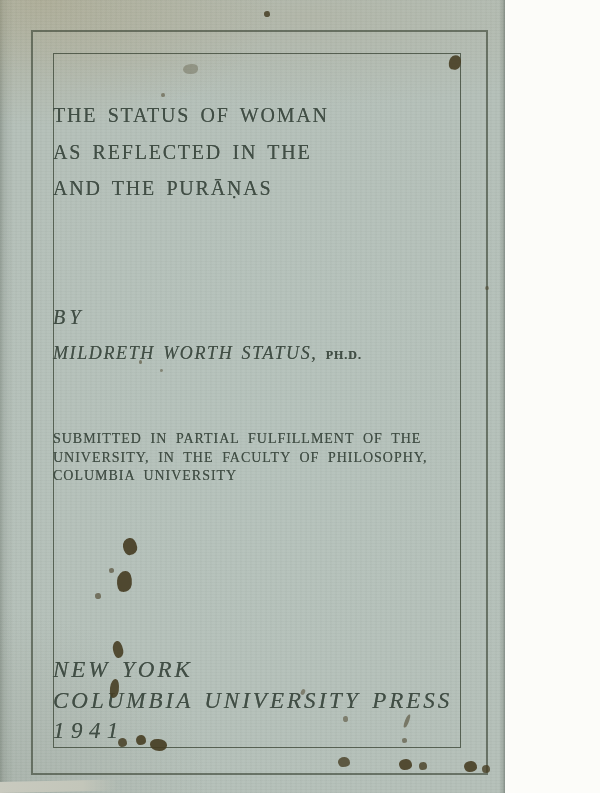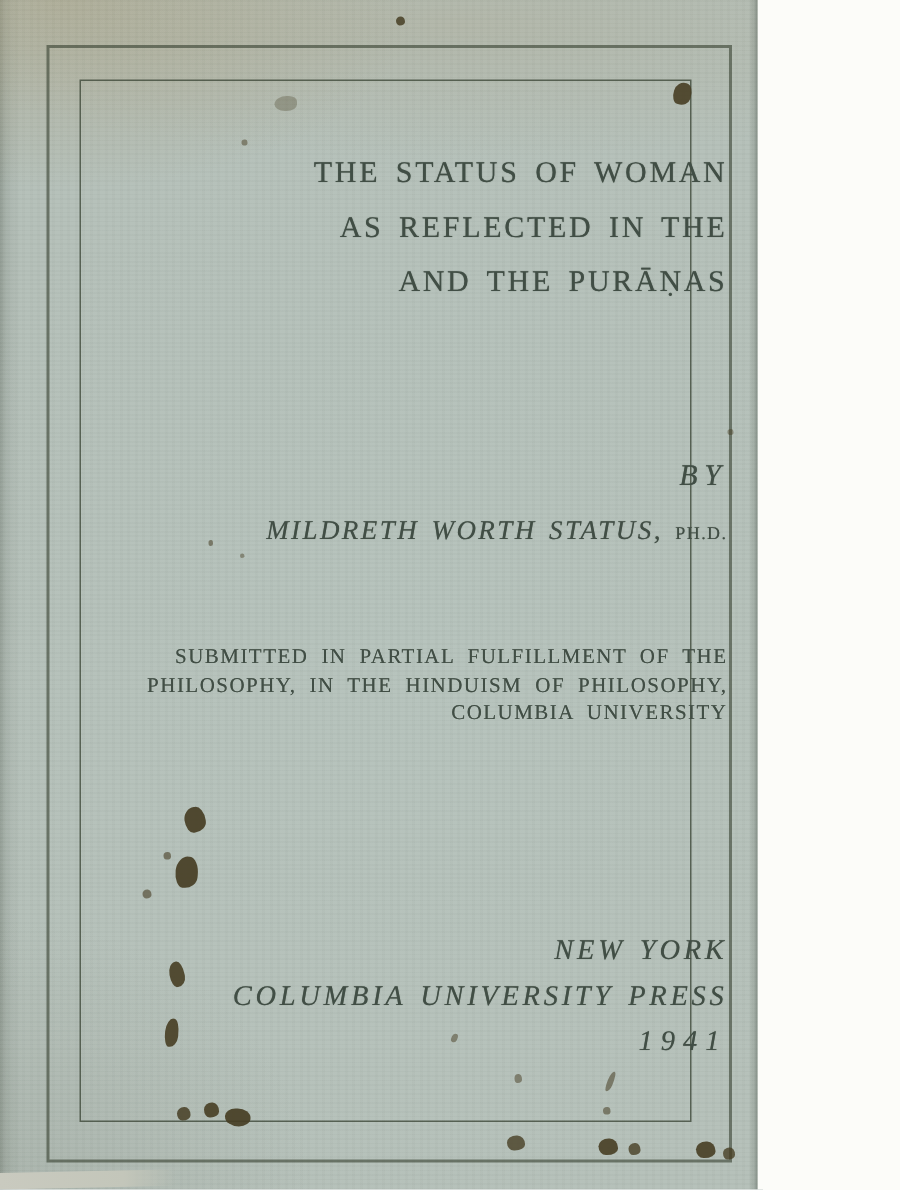--- a/index.html
+++ b/index.html
@@ -59,23 +59,22 @@
   }
   .rule.inner {
     left: 53px; top: 53px;
     width: 406px; height: 693px;
     border: 1.5px solid rgba(55,65,50,0.75);
   }
   .content {
     position: absolute;
     left: 53px; top: 0;
     width: 406px; height: 793px;
-    text-align: right;
+    text-align: left;
     color: #414e45;
-    padding-left: 26px;
   }
   .title-block {
     position: absolute;
     top: 97px; left: 0; width: 100%;
     font-size: 20px;
     line-height: 36.6px;
     letter-spacing: 0.09em;
     word-spacing: 0.18em;
     text-shadow: 0 0 0.6px rgba(62,74,64,0.75);
   }
@@ -93,35 +92,36 @@
     font-style: italic;
     font-size: 18px;
     letter-spacing: 0.09em;
     word-spacing: 0.12em;
     text-shadow: 0 0 0.5px rgba(62,74,64,0.7);
   }
   .author .degree {
     font-style: normal;
     font-size: 12px;
     letter-spacing: 0.08em;
+    font-weight: bold;
   }
   .submission {
     position: absolute;
     top: 430px; left: 0; width: 100%;
     font-size: 14px;
     line-height: 18.6px;
     letter-spacing: 0.07em;
     word-spacing: 0.3em;
     text-shadow: 0 0 0.4px rgba(62,74,64,0.7);
   }
   .imprint {
     position: absolute;
-    top: 619px; left: 0; width: 100%;
+    top: 655px; left: 0; width: 100%;
     font-style: italic;
-    font-size: 19px;
+    font-size: 23px;
     line-height: 30.5px;
     letter-spacing: 0.13em;
     word-spacing: 0.12em;
     text-shadow: 0 0 0.5px rgba(62,74,64,0.7);
   }
   .imprint .year {
     letter-spacing: 0.28em;
   }
   .stain {
     position: absolute;
@@ -157,21 +157,21 @@
 
       <div class="byline">BY</div>
 
       <div class="author">
         <span>MILDRETH WORTH STATUS,</span>
         <span class="degree">PH.D.</span>
       </div>
 
       <div class="submission">
         <div>SUBMITTED IN PARTIAL FULFILLMENT OF THE</div>
-        <div>PHILOSOPHY, IN THE HINDUISM OF PHILOSOPHY,</div>
+        <div>UNIVERSITY, IN THE FACULTY OF PHILOSOPHY,</div>
         <div>COLUMBIA UNIVERSITY</div>
       </div>
 
       <div class="imprint">
         <div>NEW YORK</div>
         <div>COLUMBIA UNIVERSITY PRESS</div>
         <div class="year">1941</div>
       </div>
 
     </div>

